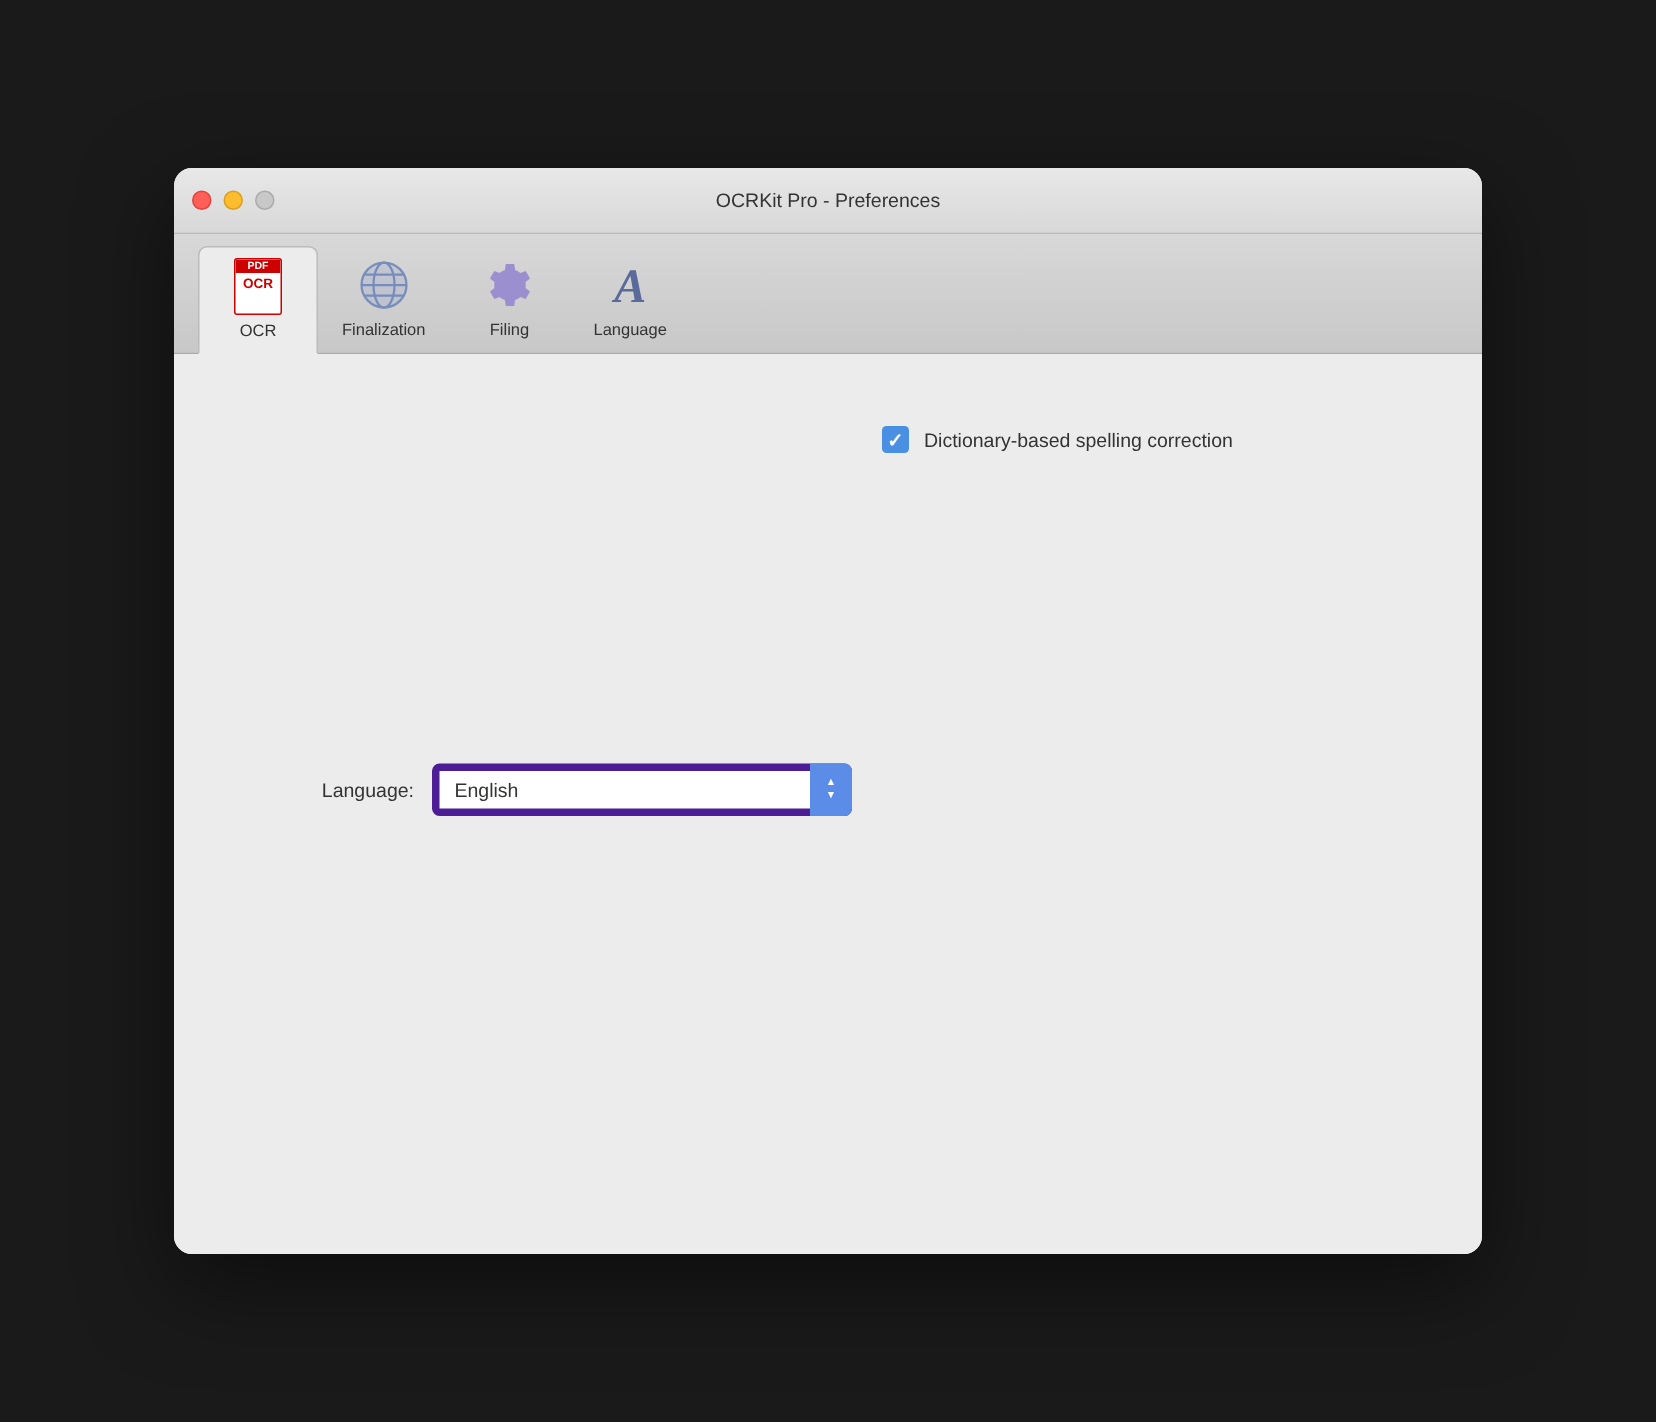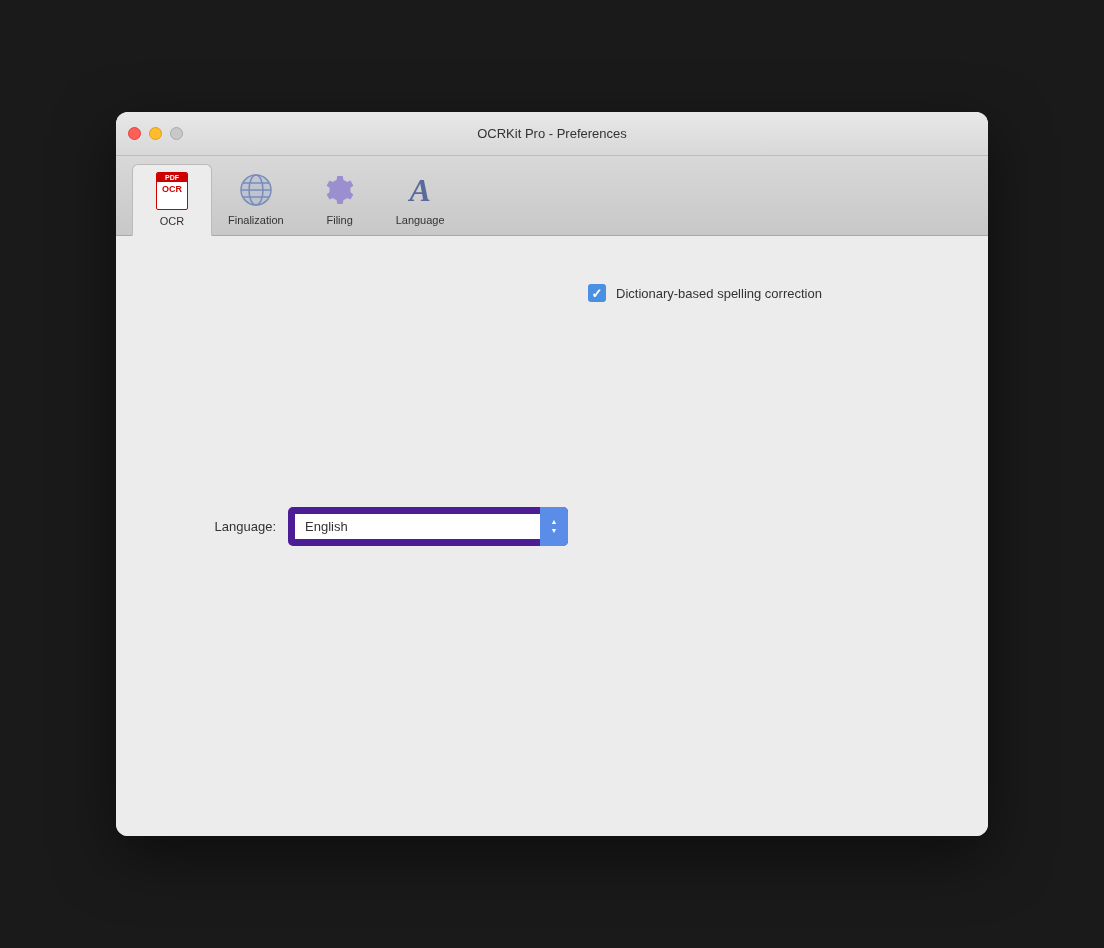--- a/index.html
+++ b/index.html
@@ -203,21 +203,21 @@
     .select-wrapper {
       position: relative;
       width: 280px;
     }
 
     .select-wrapper select {
       width: 100%;
       padding: 5px 32px 5px 10px;
       font-size: 13px;
       background: white;
-      border: 7px solid #4c1d95;
+      border: 5px solid #4c1d95;
       border-radius: 5px;
       appearance: none;
       -webkit-appearance: none;
       color: #333;
       cursor: pointer;
       outline: none;
     }
 
     .select-arrow {
       position: absolute;

